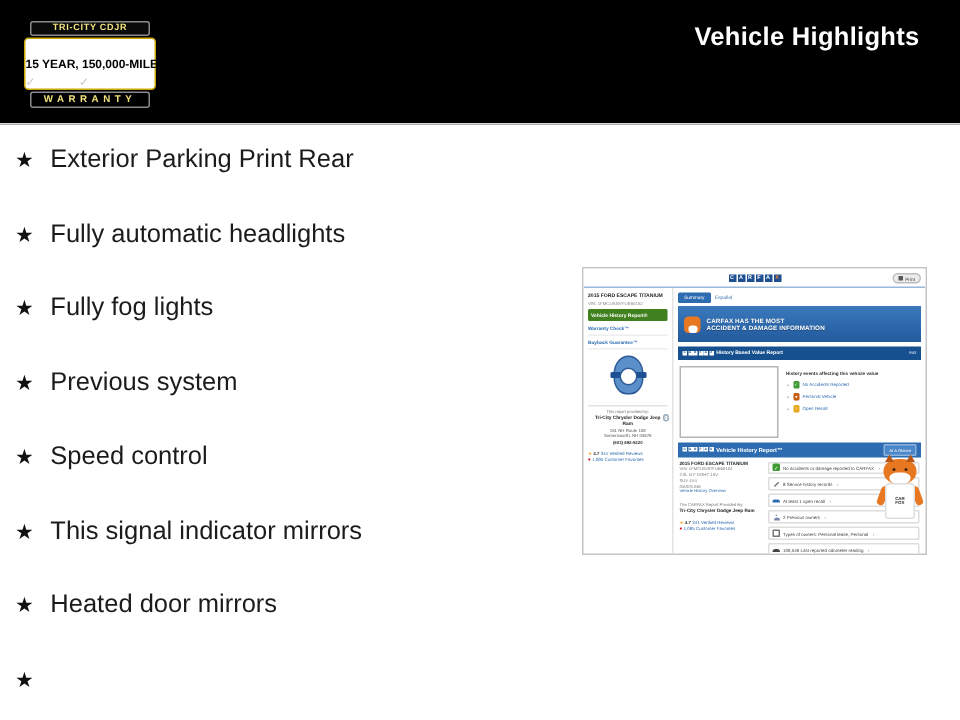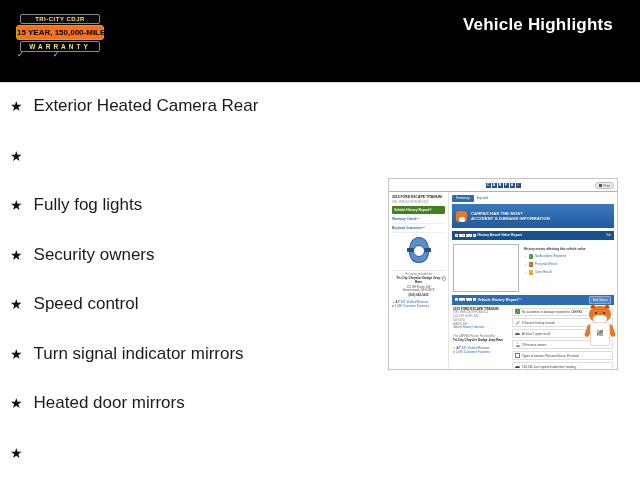--- a/index.html
+++ b/index.html
@@ -6,22 +6,22 @@
   html,body { width:640px; height:480px; background:#fff; overflow:hidden;
     font-family:"Liberation Sans","DejaVu Sans",sans-serif; }
 
   
   .topbar { position:absolute; left:0; top:0; width:640px; height:83px;
     background:#000; border-bottom:1px solid #d9d9d9; }
   .badge { position:absolute; left:16px; top:14px; width:88px; }
   .badge-top { border:1px solid #8a8a8a; border-radius:2px; color:#f0e27c;
     font-size:6px; font-weight:bold; text-align:center; padding:1px 0;
     letter-spacing:.5px; margin:0 4px; background:#0a0a0a; white-space:nowrap;}
-  .badge-mid { background:#f97316; color:#000; font-weight:bold; font-size:8px;
-    text-align:center; padding:2px 0; border-radius:3px; margin:1px 0;
+  .badge-mid { background:#ffffff; color:#000; font-weight:bold; font-size:8px;
+    text-align:center; padding:12px 0; border-radius:3px; margin:1px 0;
     border:1px solid #caa900; white-space:nowrap; }
   .badge-bot { border:1px solid #8a8a8a; border-radius:2px; color:#f0e27c;
     font-size:6.5px; font-weight:bold; text-align:center; letter-spacing:3px;
     padding:1px 0; margin:0 4px; white-space:nowrap;}
   .badge-checks { position:absolute; left:17px; top:50px; display:flex;
     gap:29px; color:#c9c9c9; font-size:8px; }
   .page-title { position:absolute; top:15px; right:27px; color:#fff;
     font-size:17px; letter-spacing:.2px; }
 
   
@@ -175,40 +175,41 @@
   <div class="badge-checks">
     <span>✓</span>
     <span>✓</span>
   </div>
   <h1 class="page-title">Vehicle Highlights</h1>
 </header>
 
 <ul class="features">
   <li>
     <span class="star">★</span>
-    <span>Exterior Heated Camera Rear</span>
-    </li>
-  <li>
-    <span class="star">★</span>
+    <span>Exterior Parking Print Rear</span>
+    </li>
+  <li>
+    <span class="star">★</span>
+    <span>Fully automatic headlights</span>
     </li>
   <li>
     <span class="star">★</span>
     <span>Fully fog lights</span>
     </li>
   <li>
     <span class="star">★</span>
-    <span>Security owners</span>
+    <span>Previous system</span>
     </li>
   <li>
     <span class="star">★</span>
     <span>Speed control</span>
     </li>
   <li>
     <span class="star">★</span>
-    <span>Turn signal indicator mirrors</span>
+    <span>This signal indicator mirrors</span>
     </li>
   <li>
     <span class="star">★</span>
     <span>Heated door mirrors</span>
     </li>
   <li>
     <span class="star">★</span>
     </li>
 </ul>
 

